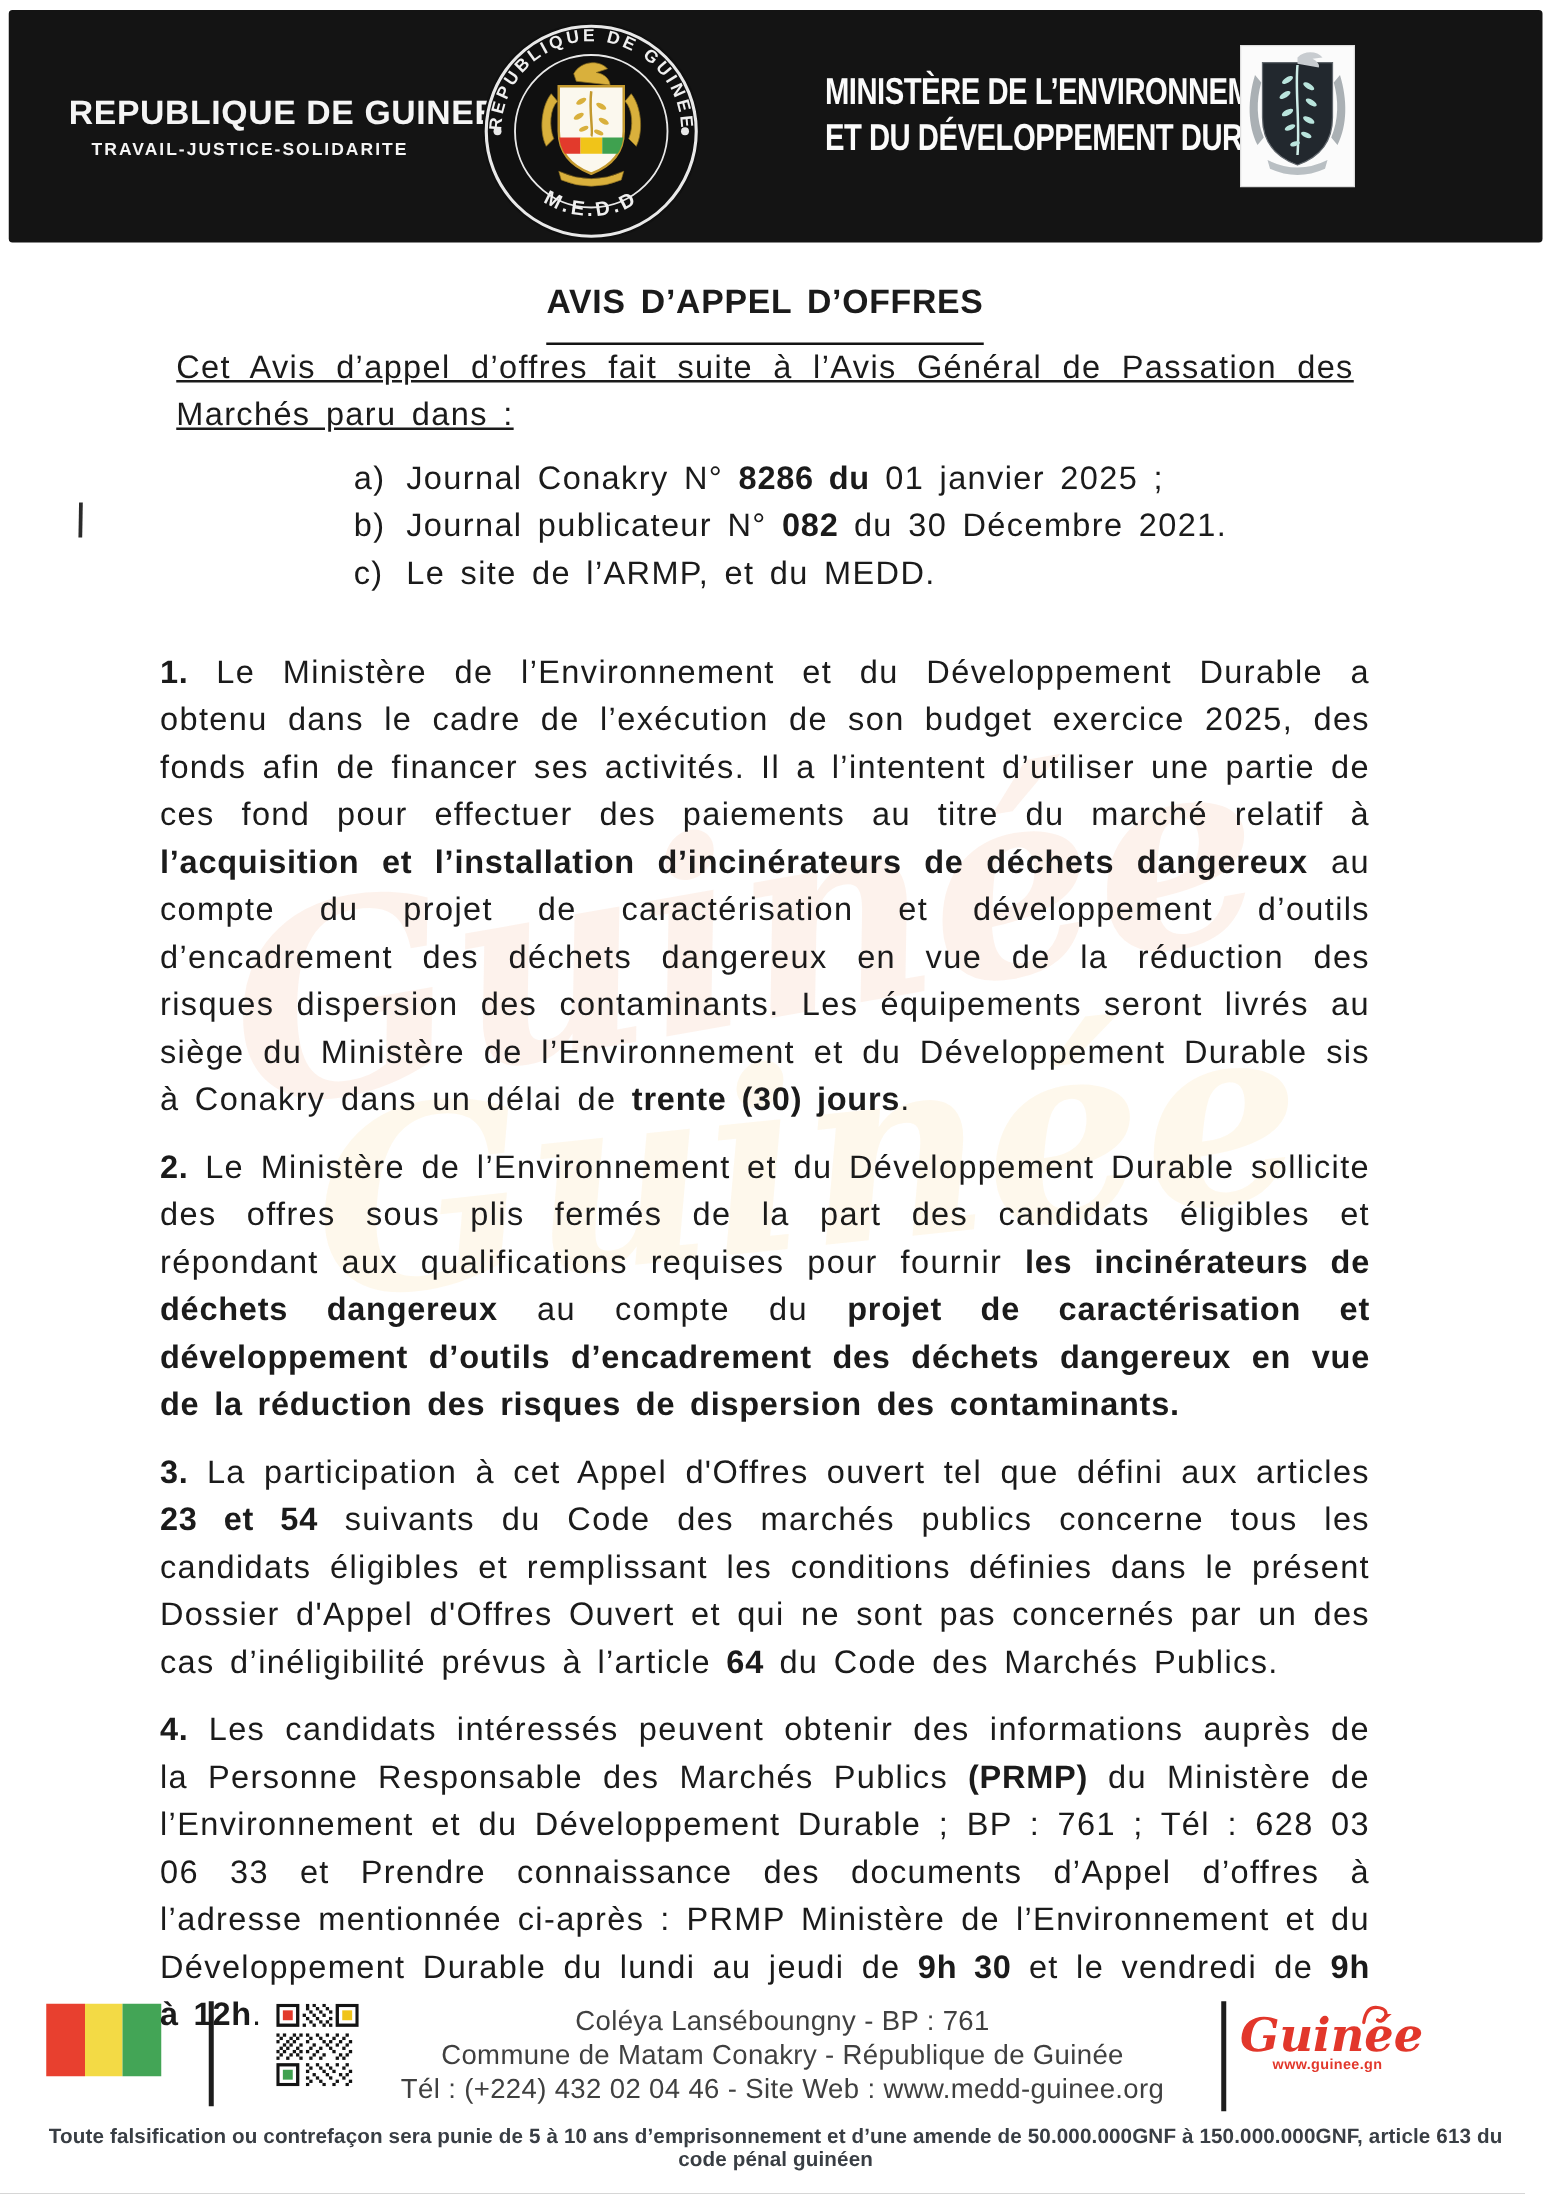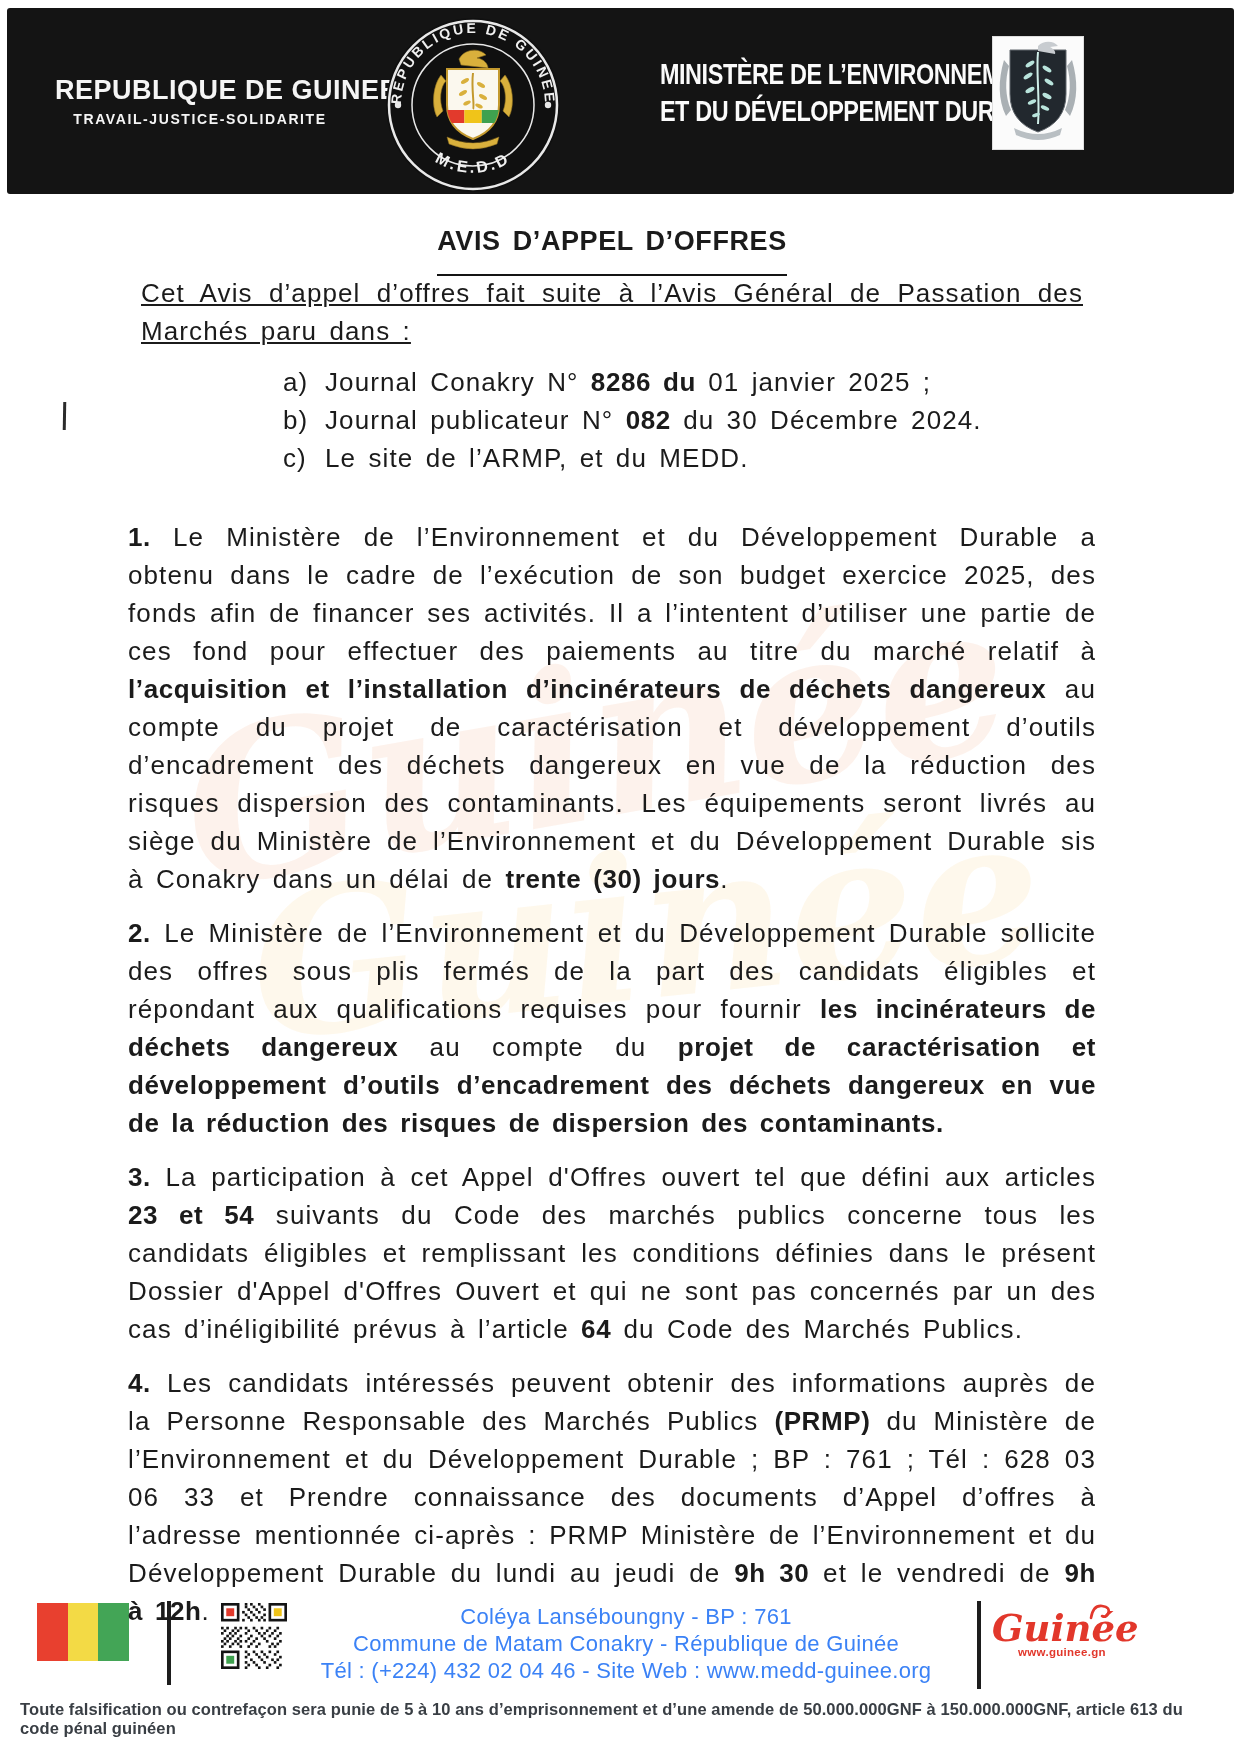--- a/index.html
+++ b/index.html
@@ -59,29 +59,29 @@
   
   .flag{position:absolute; left:37px; top:1603px; width:92px; height:58px; display:flex;}
   .flag div{flex:1;}
   .flag .red{background:#e8402f;} .flag .yellow{background:#f3da45;} .flag .green{background:#43a556;}
   .fdiv{position:absolute; width:4px; background:#1d1d1d;}
   .fdiv1{left:167px; top:1601px; height:84px;}
   .fdiv2{left:977px; top:1601px; height:88px;}
   .qr{position:absolute; left:221px; top:1603px;}
   .address{
     position:absolute; left:292px; top:1603px; width:668px; text-align:center;
-    color:#3b82f6; font-size:22px; line-height:27px; letter-spacing:.3px;
+    color:#404040; font-size:22px; line-height:27px; letter-spacing:.3px;
   }
   .glogo{position:absolute; left:992px; top:1608px; width:140px; text-align:center; color:#e2372b;}
   .gtext{font-family:"DejaVu Serif", serif; font-style:italic; font-weight:bold; font-size:37px; line-height:40px;}
   .gurl{font-size:11.5px; font-weight:bold; letter-spacing:.3px; margin-top:-2px;}
   .ram{position:absolute; left:96px; top:-6px;}
 
   .warning{
-    position:absolute; left:20px; right:20px; top:1700px; text-align:left;
+    position:absolute; left:20px; right:20px; top:1700px; text-align:center;
     font-weight:bold; font-size:16.5px; color:#393e44; letter-spacing:.1px;
   }
 </style>
 </head>
 <body>
 
 <div class="page">
 
   <div class="header-band">
     <div class="header-left">
@@ -169,21 +169,21 @@
 
     <p class="intro"><span>Cet Avis d’appel d’offres fait suite à l’Avis Général de Passation des Marchés paru dans :</span></p>
 
     <div class="list">
       <div class="li">
         <span class="marker">a)</span>
         <span class="li-text"><span>Journal Conakry N° </span><b>8286 du</b><span> 01 janvier 2025 ;</span></span>
       </div>
       <div class="li">
         <span class="marker">b)</span>
-        <span class="li-text"><span>Journal publicateur N° </span><b>082</b><span> du 30 Décembre 2024.</span></span>
+        <span class="li-text"><span>Journal publicateur N° </span><b>082</b><span> du 30 Décembre 2021.</span></span>
       </div>
       <div class="li">
         <span class="marker">c)</span>
         <span class="li-text"><span>Le site de l’ARMP, et du MEDD.</span></span>
       </div>
     </div>
 
     <p class="para first"><b>1.</b><span> Le Ministère de l’Environnement et du Développement Durable a obtenu dans le cadre de l’exécution de son budget exercice 2025, des fonds afin de financer ses activités. Il a l’intentent d’utiliser une partie de ces fond pour effectuer des paiements au titre du marché relatif à </span><b>l’acquisition et l’installation d’incinérateurs de déchets dangereux</b><span> au compte du projet de caractérisation et développement d’outils d’encadrement des déchets dangereux en vue de la réduction des risques dispersion des contaminants. Les équipements seront livrés au siège du Ministère de l’Environnement et du Développement Durable sis à Conakry dans un délai de </span><b>trente (30) jours</b><span>.</span></p>
     <p class="para"><b>2.</b><span> Le Ministère de l’Environnement et du Développement Durable sollicite des offres sous plis fermés de la part des candidats éligibles et répondant aux qualifications requises pour fournir </span><b>les incinérateurs de déchets dangereux</b><span> au compte du </span><b>projet de caractérisation et développement d’outils d’encadrement des déchets dangereux en vue de la réduction des risques de dispersion des contaminants.</b></p>
     <p class="para"><b>3.</b><span> La participation à cet Appel d'Offres ouvert tel que défini aux articles </span><b>23 et 54</b><span> suivants du Code des marchés publics concerne tous les candidats éligibles et remplissant les conditions définies dans le présent Dossier d'Appel d'Offres Ouvert et qui ne sont pas concernés par un des cas d’inéligibilité prévus à l’article </span><b>64</b><span> du Code des Marchés Publics.</span></p>

